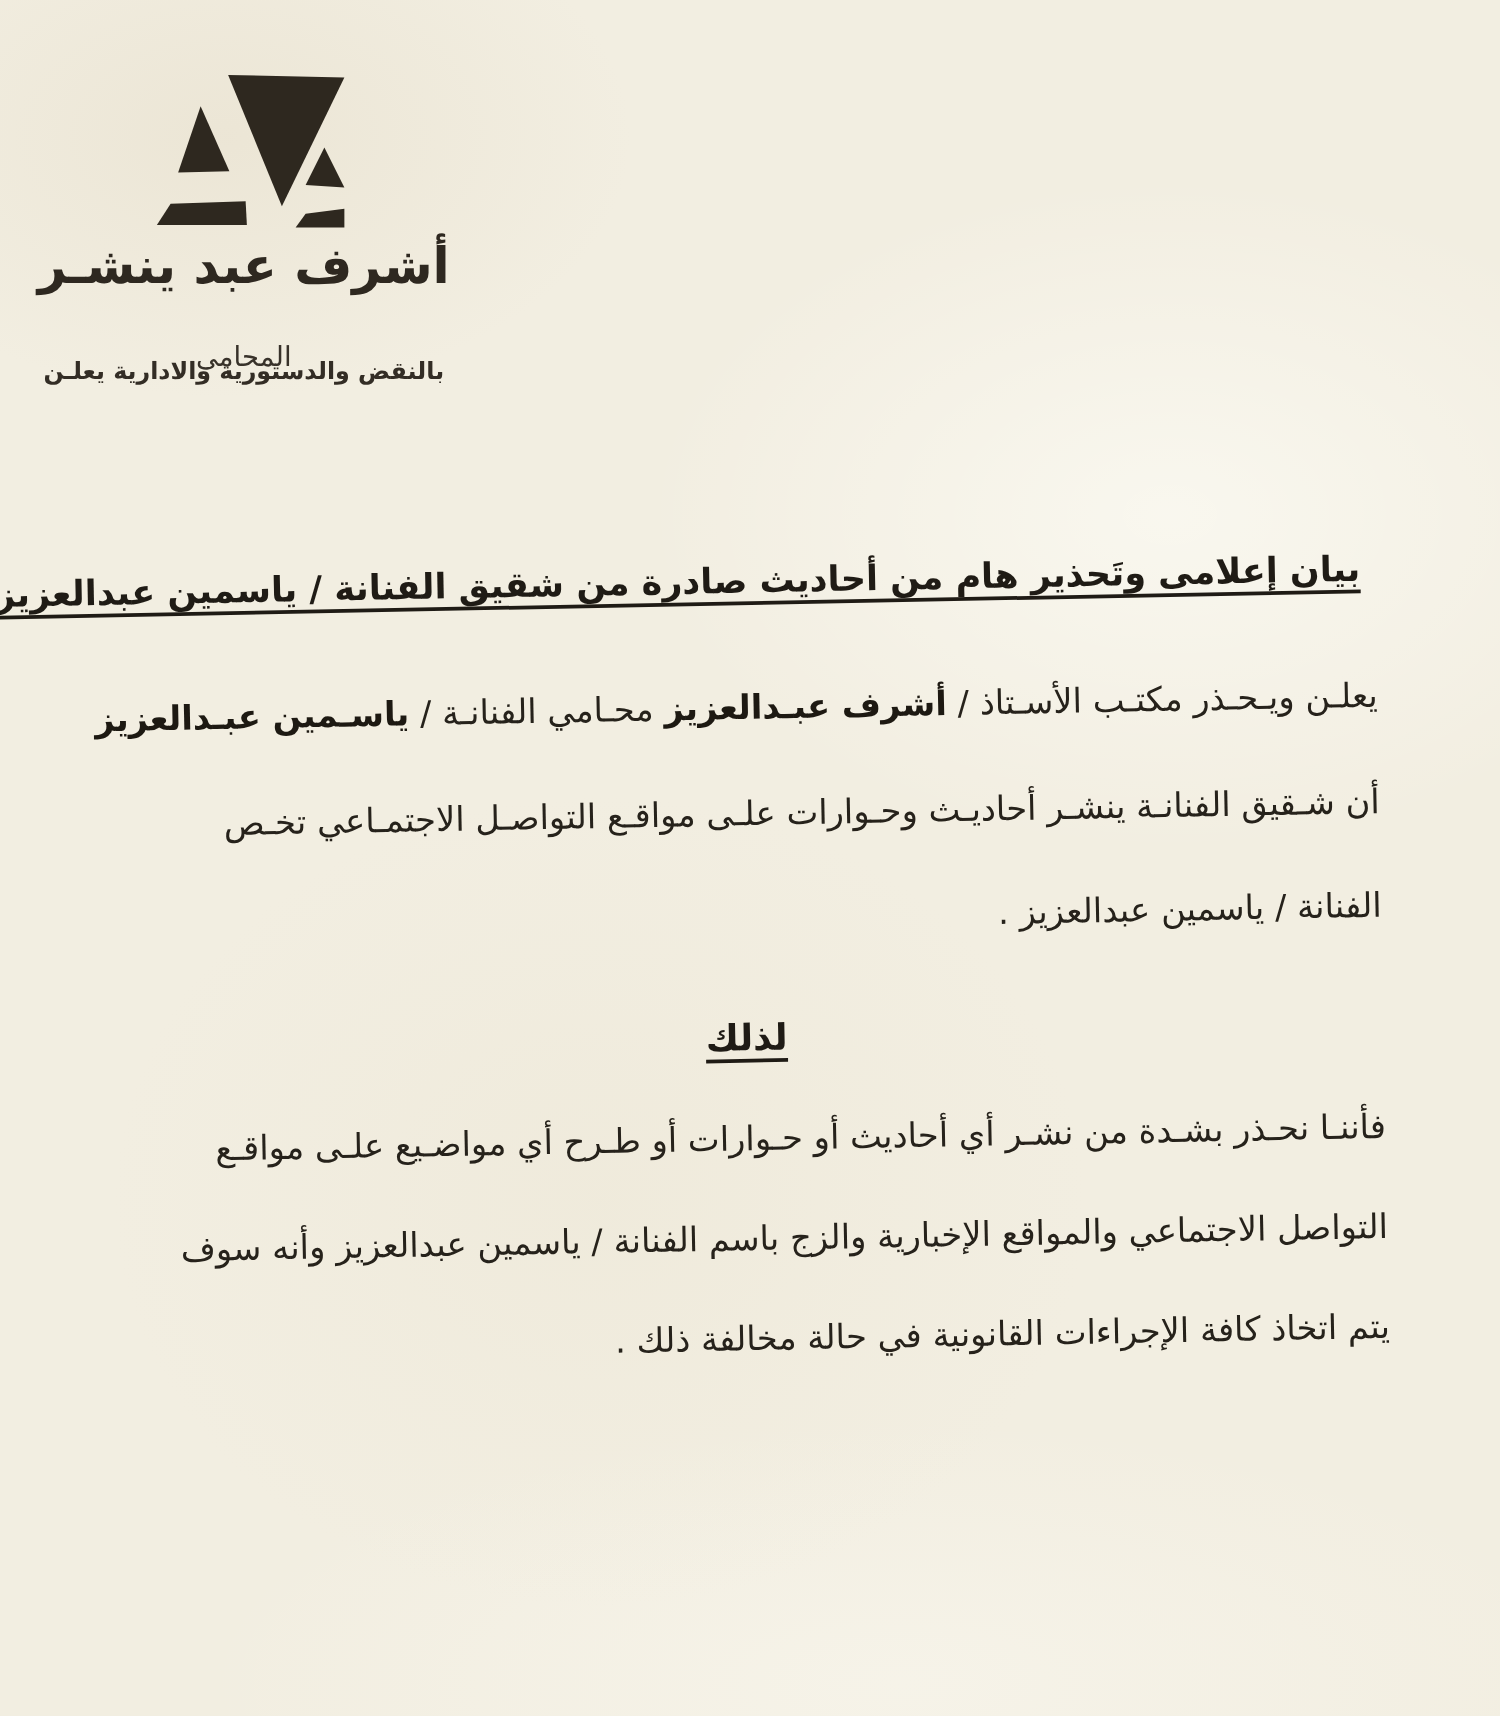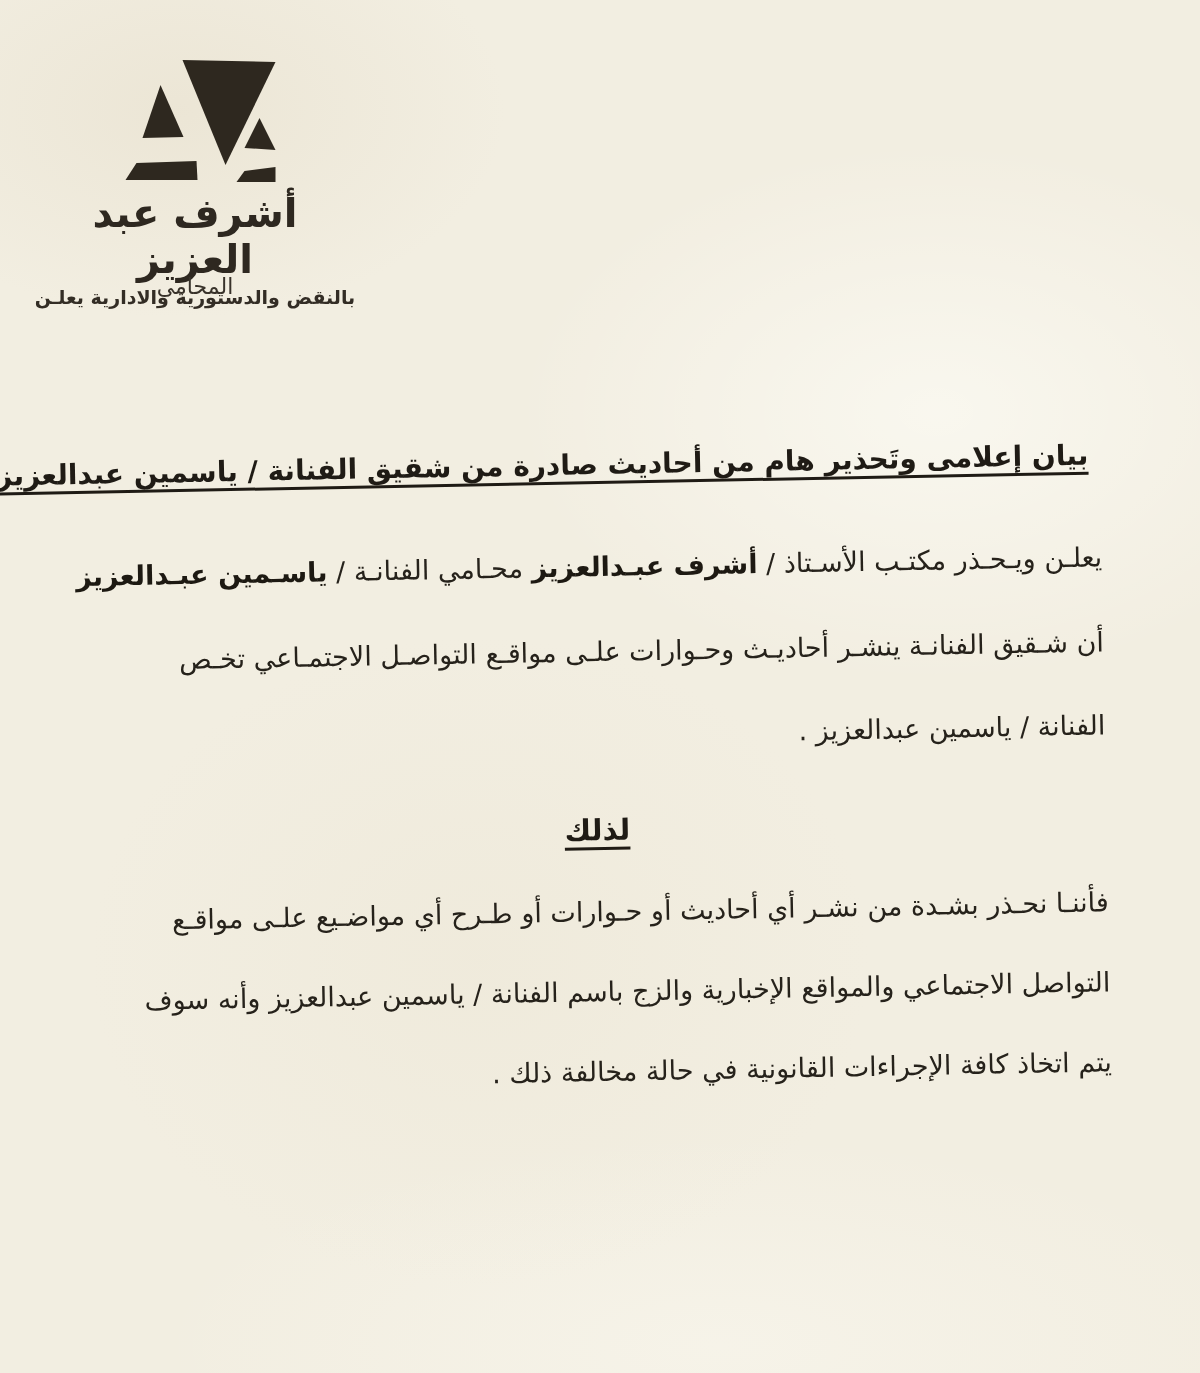--- a/index.html
+++ b/index.html
@@ -76,21 +76,21 @@
       <polygon points="60,5 153,7 103,110" fill="#2e281f"></polygon>
 
       <polygon points="38,30 20,83 61,82" fill="#2e281f"></polygon>
 
       <polygon points="14,108 74,106 75,125 3,125" fill="#2e281f"></polygon>
 
       <polygon points="137,63 122,93 153,95" fill="#2e281f"></polygon>
 
       <polygon points="122,116 153,112 153,127 114,127" fill="#2e281f"></polygon>
     </svg>
-    <div class="firm-name">أشرف عبد العزيز</div>
+    <div class="firm-name">أشرف عبد ينشـر</div>
     <div class="firm-title">المحامى</div>
     <div class="firm-subtitle">بالنقض والدستورية والادارية يعلـن</div>
   </div>
 
   <div class="doc">
     <div class="heading">بيان إعلامى وتَحذير هام من أحاديث صادرة من شقيق الفنانة / ياسمين عبدالعزيز</div>
 
     <div class="line p1l1">
       <span>يعلـن ويـحـذر مكتـب الأسـتاذ / </span><b>أشرف عبـدالعزيز</b><span> محـامي الفنانـة / </span><b>ياسـمين عبـدالعزيز</b>
     </div>

